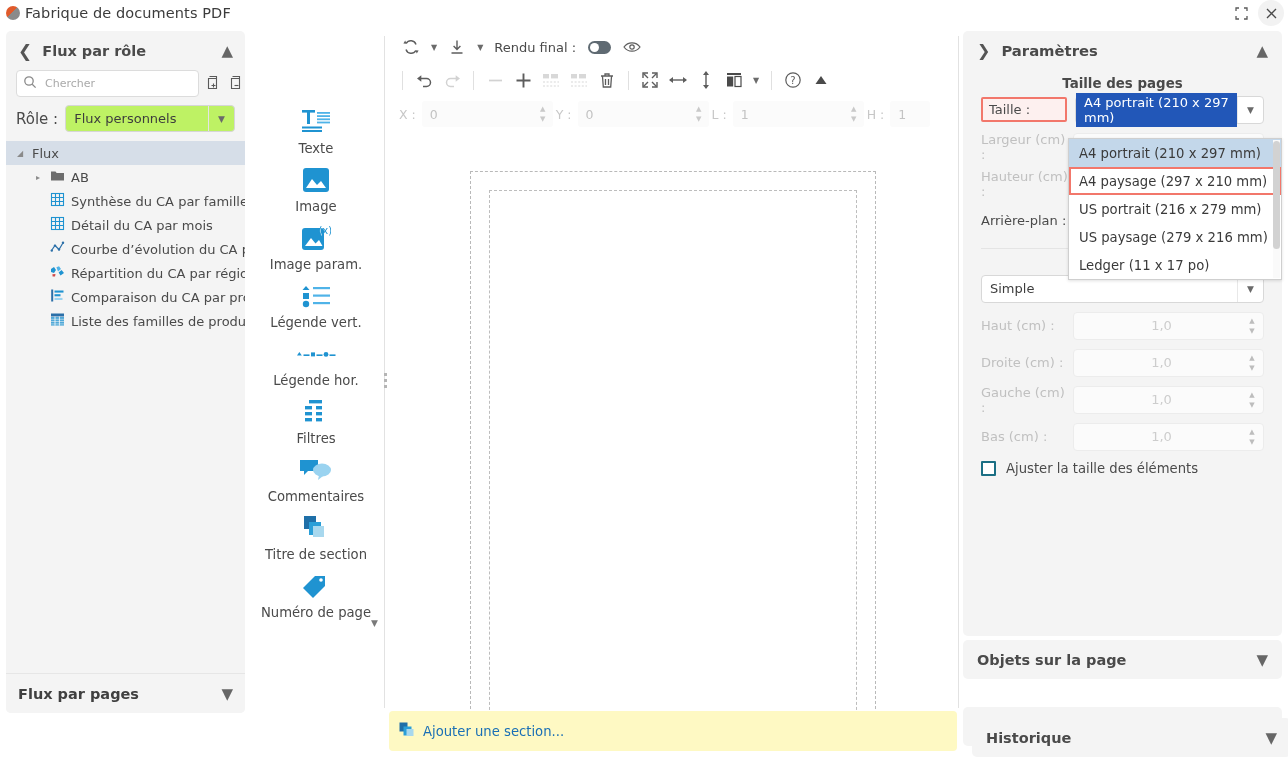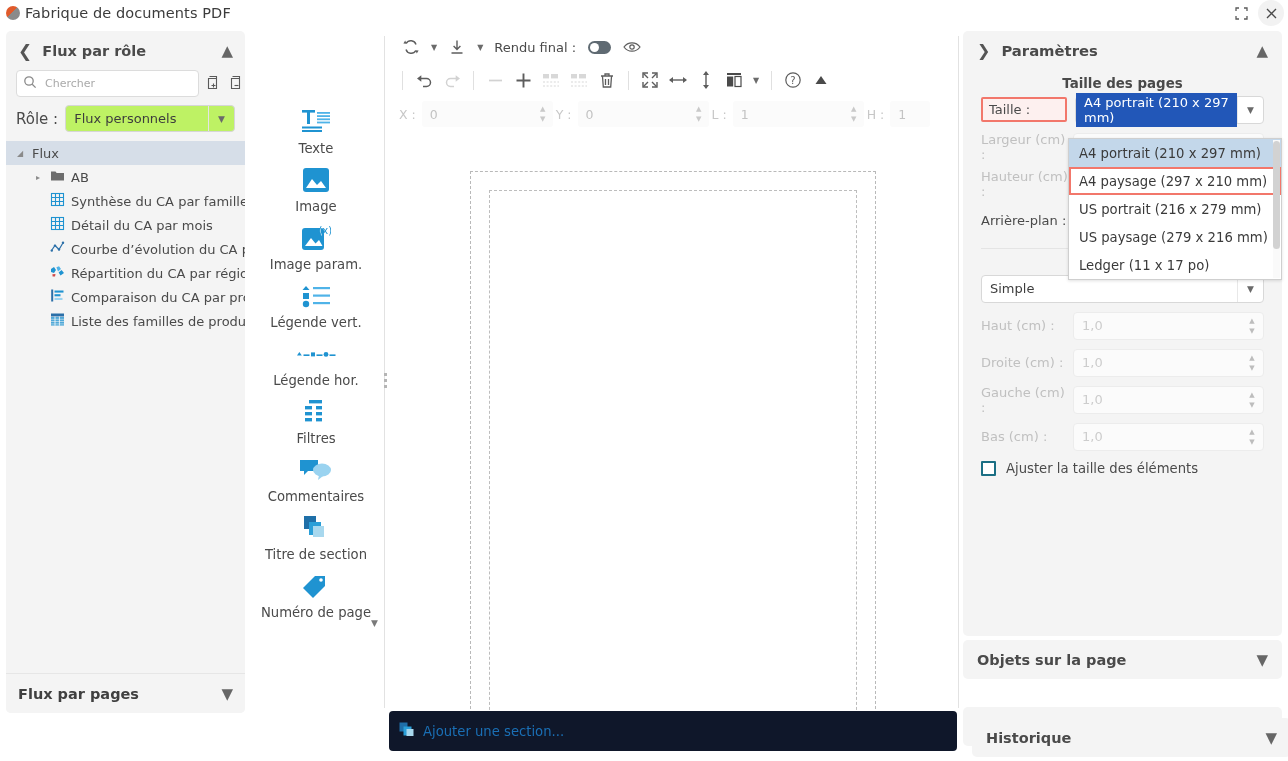--- a/index.html
+++ b/index.html
@@ -153,21 +153,21 @@
   #page{
     position:absolute; left:81px; top:40px; width:406px; height:573px;
     background:#ffffff; border:1px dashed #b9b9b9;
   }
   #page-margin{
     position:absolute; left:18px; top:18px; right:18px; bottom:18px;
     border:1px dashed #bdbdbd;
   }
   #addsection{
     position:absolute; left:0; bottom:0; width:568px; height:40px;
-    background:#0f172a; border-radius:4px; display:flex; align-items:center; padding-left:10px; gap:8px;
+    background:#fef9c3; border-radius:4px; display:flex; align-items:center; padding-left:10px; gap:8px;
     cursor:pointer;
   }
   #addsection .lk{ color:#1a6fb5; font-size:13.2px; }
 
   
   #right{
     position:absolute; left:963px; top:31px; width:319px; height:730px;
   }
   #params-box{
     position:absolute; left:0; top:0; width:319px; height:605px;
@@ -181,21 +181,21 @@
   .sec-title{ text-align:center; font-weight:bold; font-size:13.4px; color:#4a4a4a; margin-top:6px;}
   .frow{ display:flex; align-items:center; padding:0 18px; height:37px; }
   .frow .flbl{ width:92px; font-size:13px; color:#4a4a4a; flex:none; }
   .frow .flbl.dim{ color:#c0c0c0; }
   .field{
     flex:1; height:28px; background:#fff; border:1px solid #d8d8d8; border-radius:4px;
     display:flex; align-items:center; position:relative;
   }
   .field.dim{ background:#fbfbfb; border-color:#ececec; }
   .field .fv{ flex:1; padding-left:8px; font-size:13px; color:#3d3d3d; }
-  .field .fv.dim{ color:#cdcdcd; }
+  .field .fv.dim{ color:#cdcdcd;text-align:center; }
   .field .fbtn{
     width:26px;height:100%;border-left:1px solid #e8e8e8;display:flex;align-items:center;justify-content:center;
     color:#6a6a6a;font-size:9px;cursor:pointer;
   }
   .field .fspin{ width:22px;height:100%;display:flex;flex-direction:column;align-items:center;justify-content:center;gap:4px;cursor:pointer;}
   .field .fspin span{ font-size:7px;color:#bdbdbd;line-height:6px;}
   #taille-lbl-box{
     width:86px;height:25px;display:flex;align-items:center;padding-left:6px;flex:none;
     border:2px solid #f2776b; background:#fdf0ef; border-radius:2px; font-size:13px; color:#4a4a4a;
     margin-right:8px;

